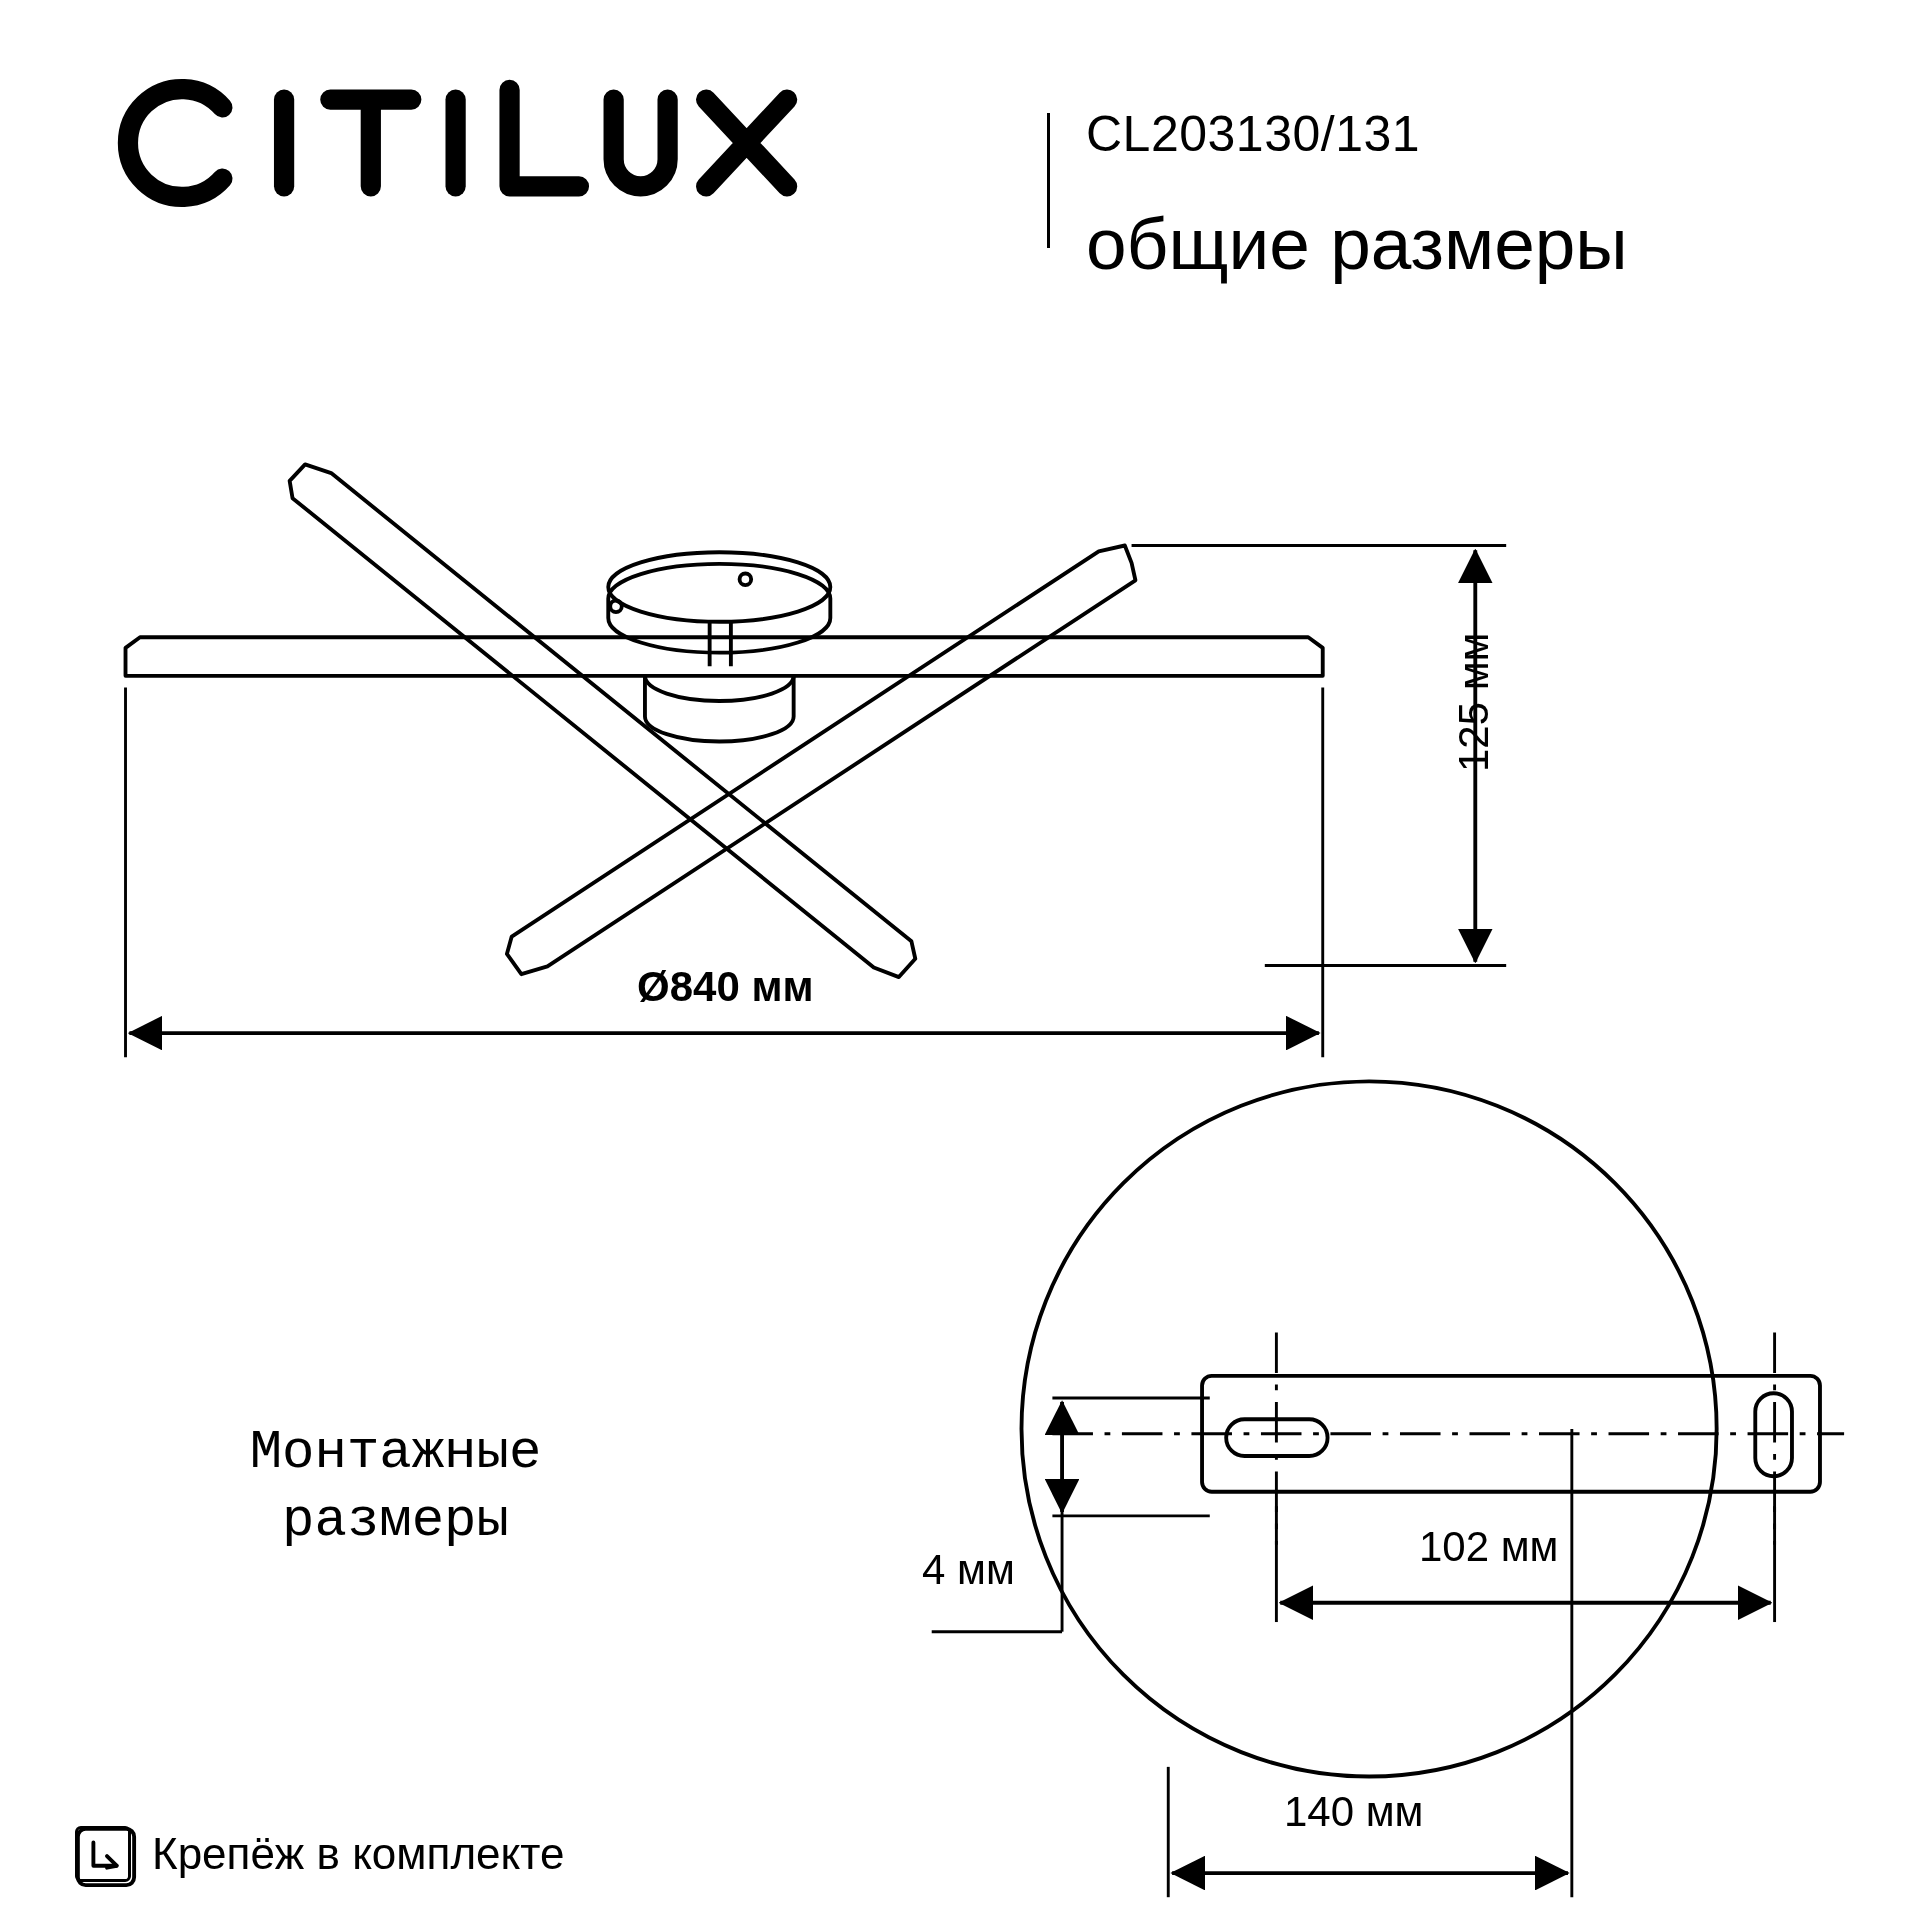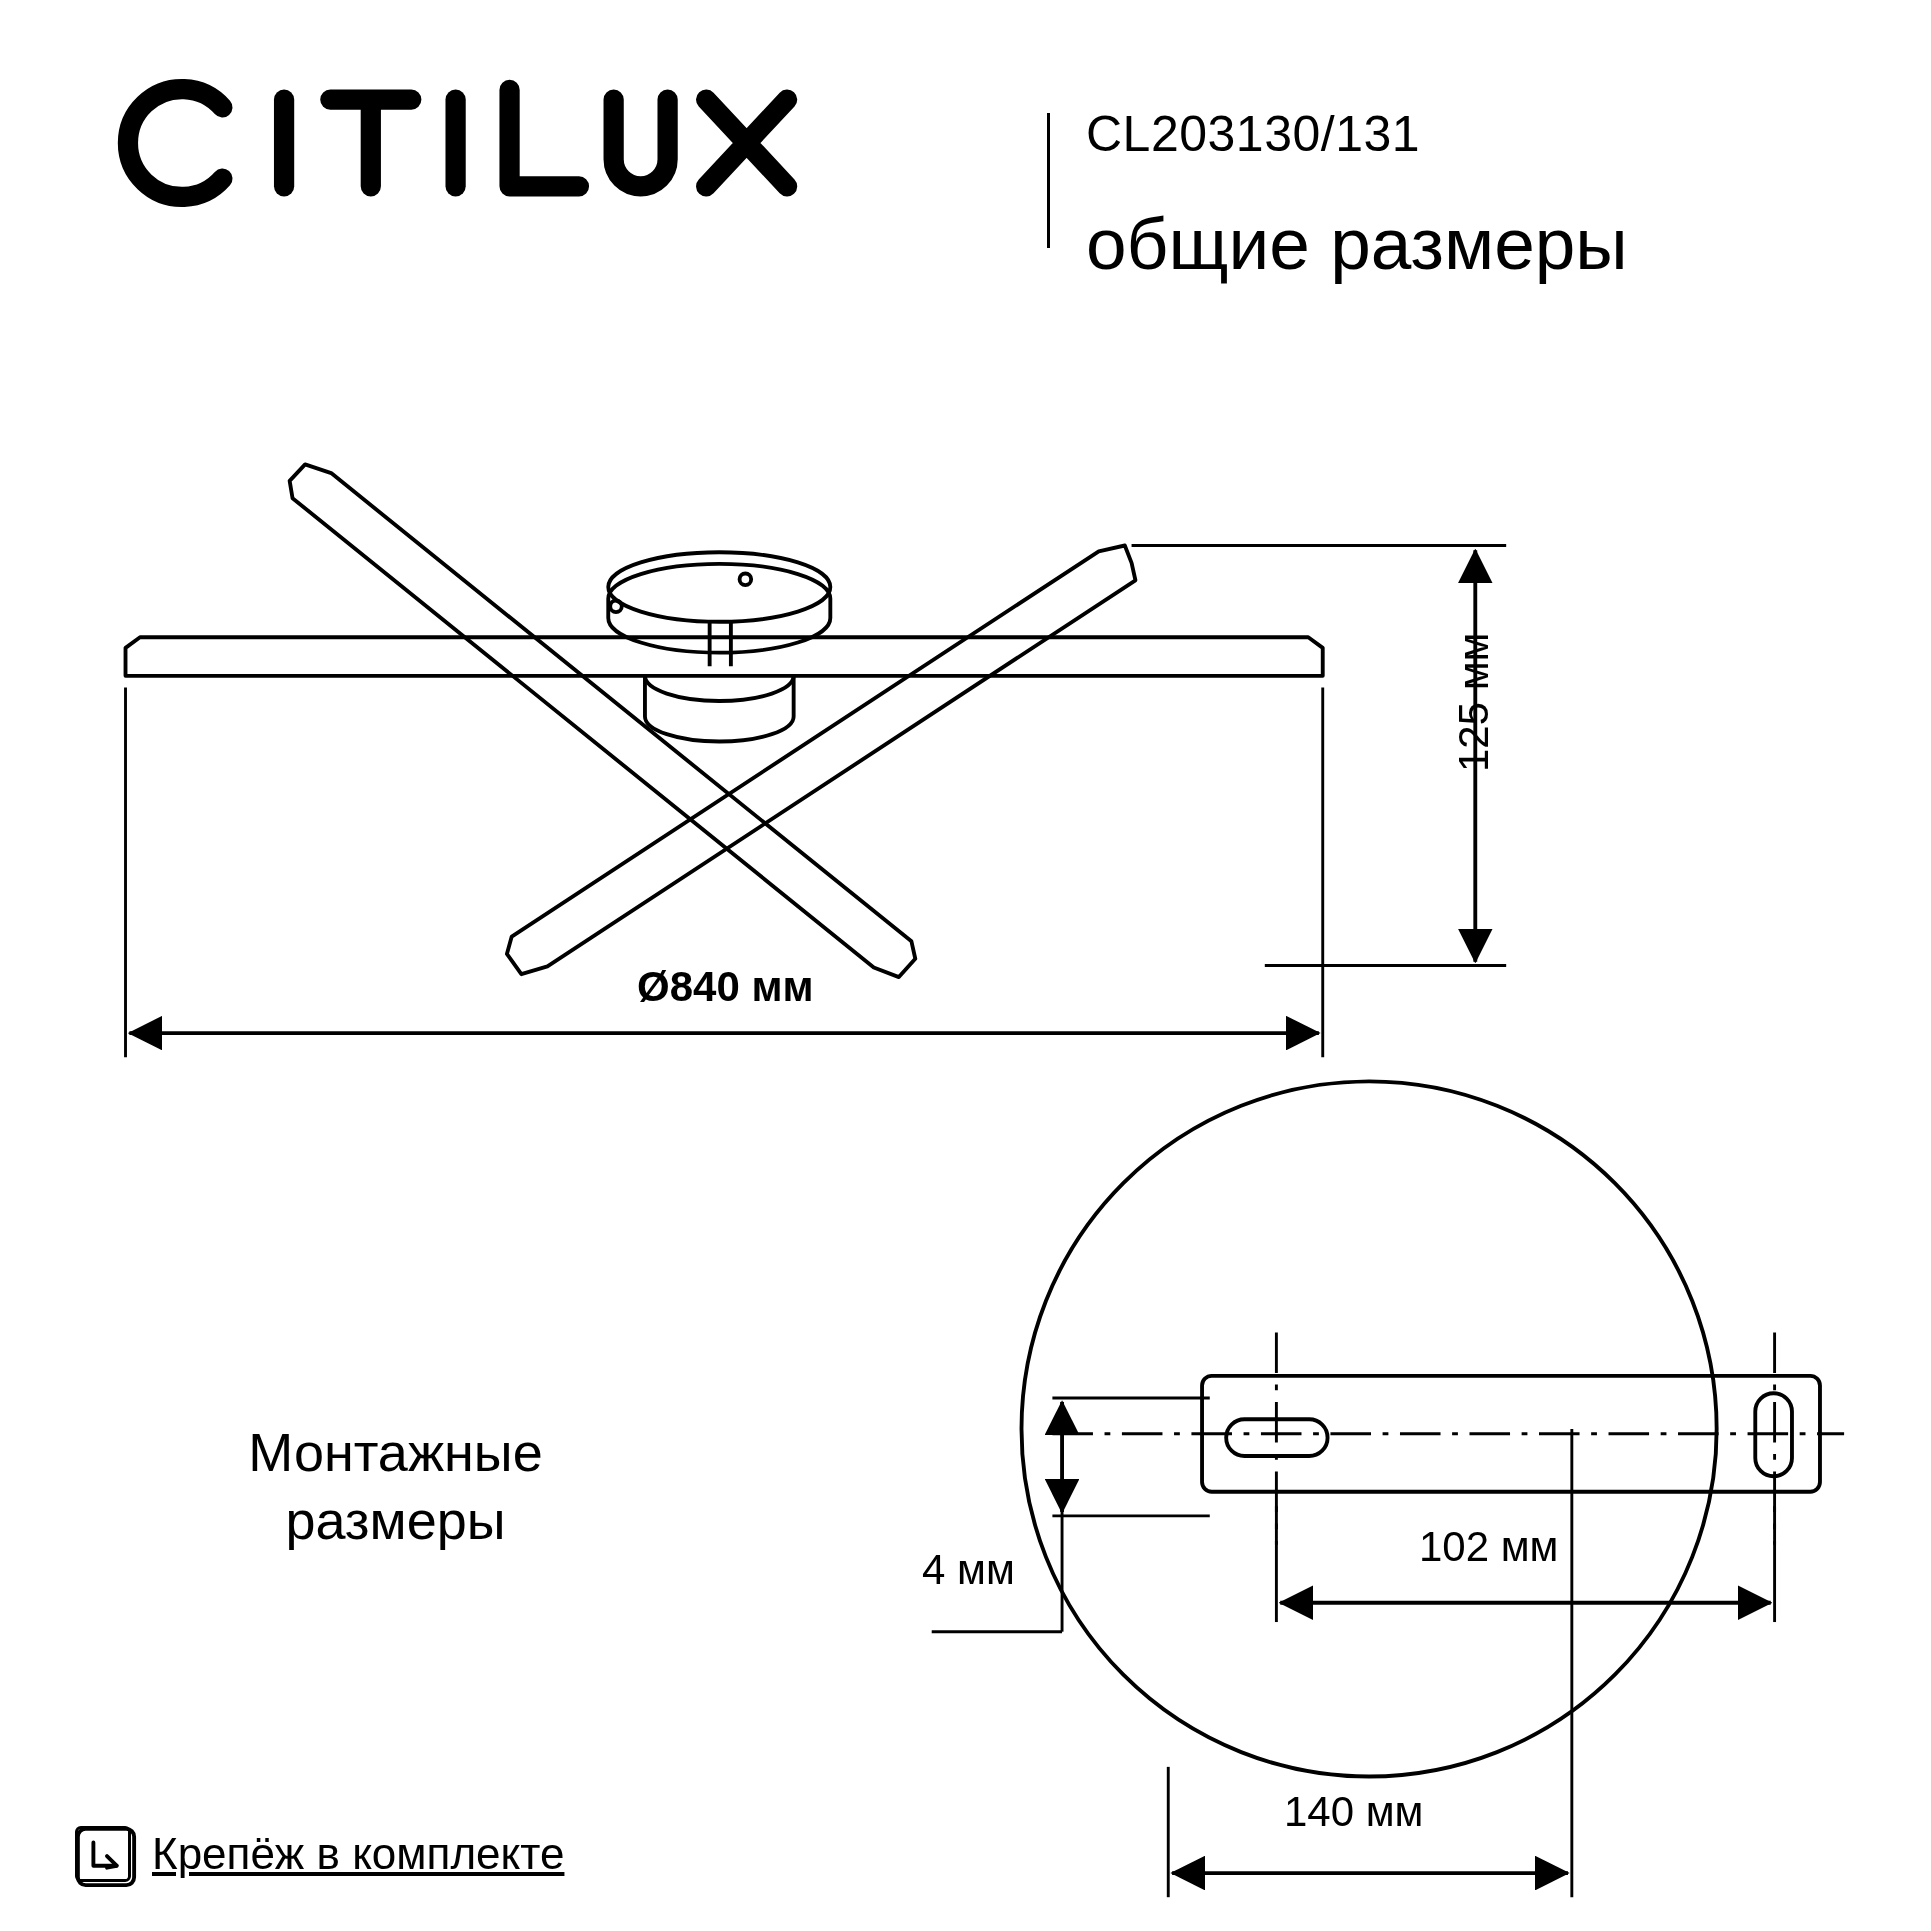--- a/index.html
+++ b/index.html
@@ -74,32 +74,32 @@
   .dim-label.vert {
     transform-origin: 0 0;
     transform: rotate(-90deg);
   }
   .section-title {
     position: absolute;
     font-size: 54px;
     line-height: 1.25;
     text-align: center;
     white-space: pre-line;
+    font-family: Liberation Mono, monospace;
   }
 
   
   .footer {
     position: absolute;
     left: 75px;
     top: 1820px;
     height: 68px;
     display: flex;
     align-items: center;
     gap: 21px;
-    text-decoration: underline;
   }
   .footer-icon {
     width: 56px;
     height: 56px;
     border: 3.9px solid #000;
     border-radius: 5.8px;
     position: relative;
     box-sizing: border-box;
   }
   .footer-icon svg { position: absolute; left: -3.9px; top: -3.9px; }

